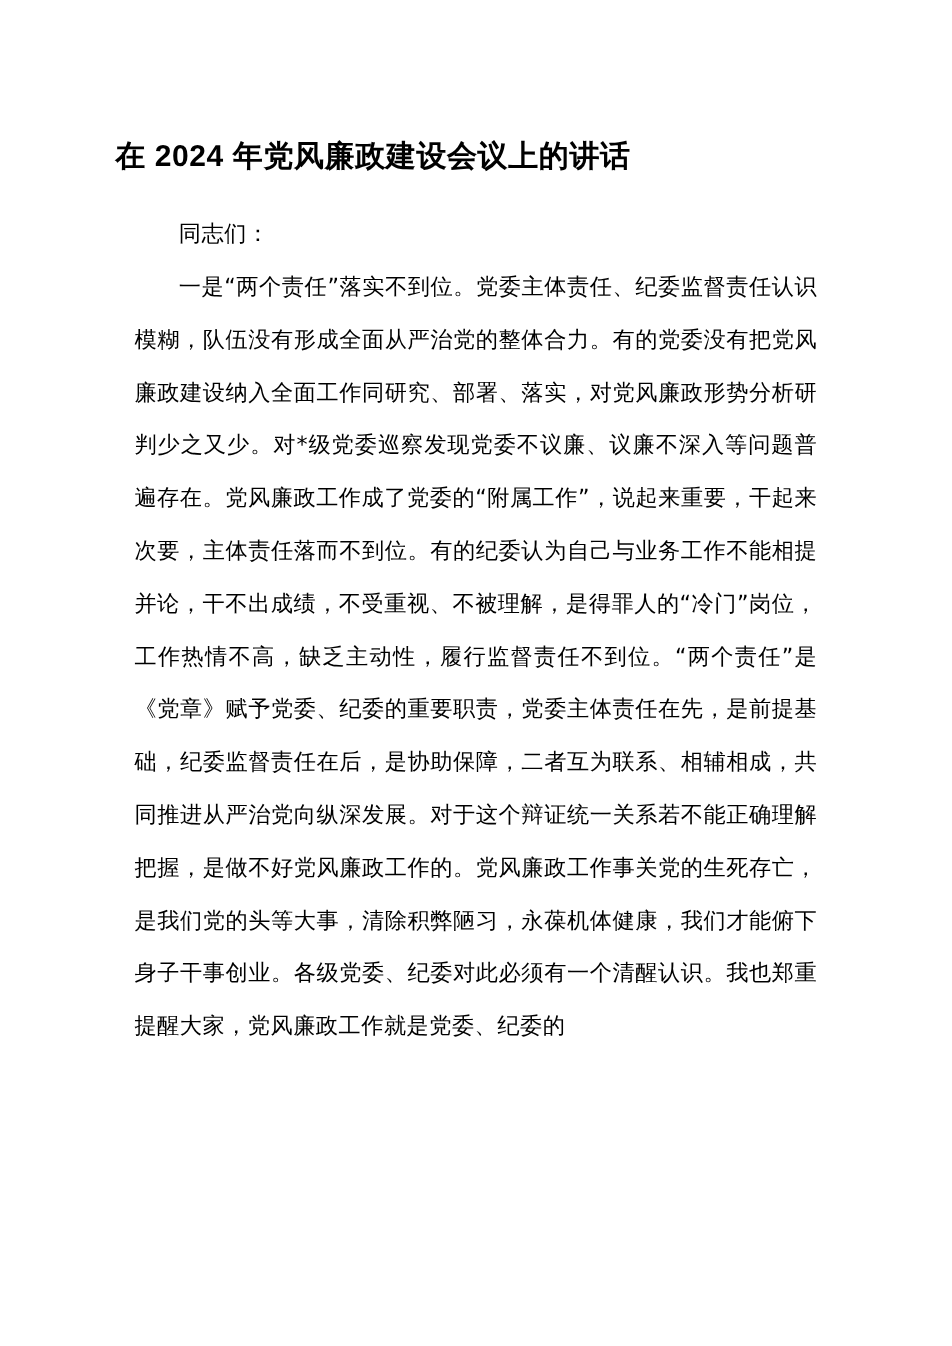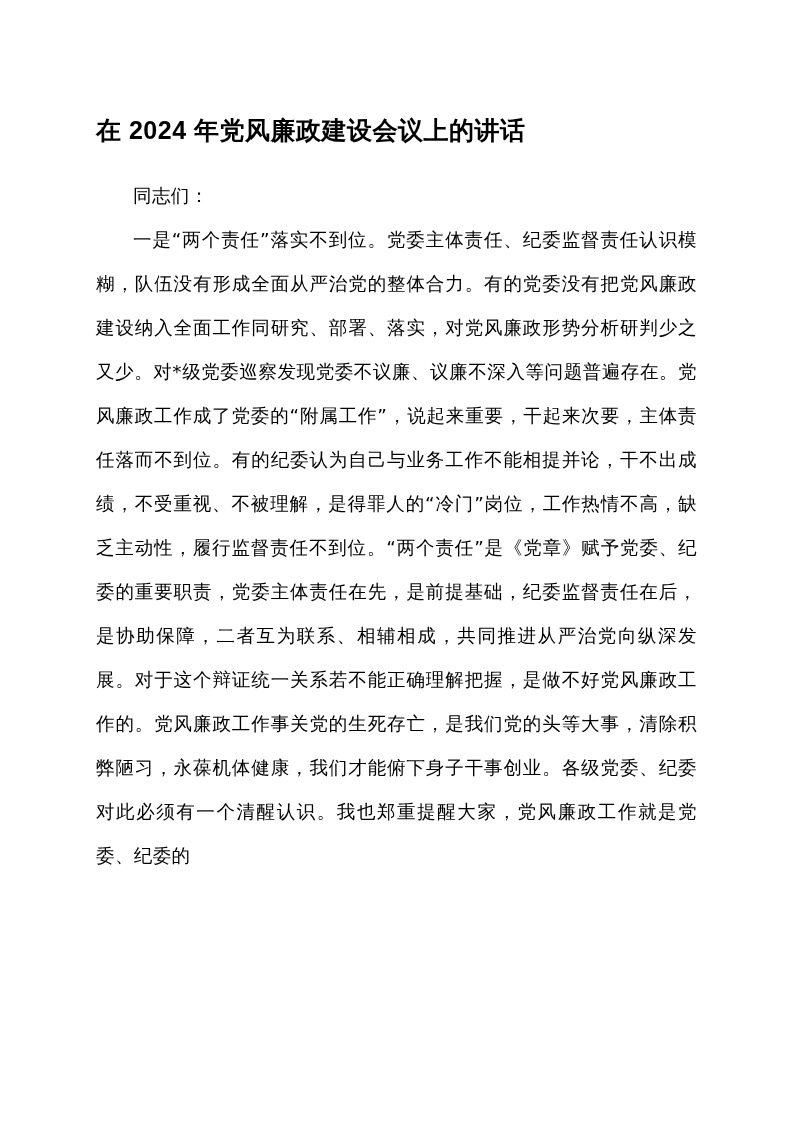--- a/index.html
+++ b/index.html
@@ -32,21 +32,21 @@
     margin: 0 0 24px 0;
     white-space: nowrap;
   }
   .body-text {
     font-family: "DejaVu Sans", "Liberation Sans", sans-serif;
     font-size: 18.5px;
     line-height: 44px;
     text-align: justify;
     text-justify: inter-ideograph;
     letter-spacing: 0.4px;
-    margin: 0;
+    margin: 16px;
   }
   .body-text p {
     margin: 0;
     text-indent: 2em;
   }
 </style>
 </head>
 <body>
 
 <div class="page">

